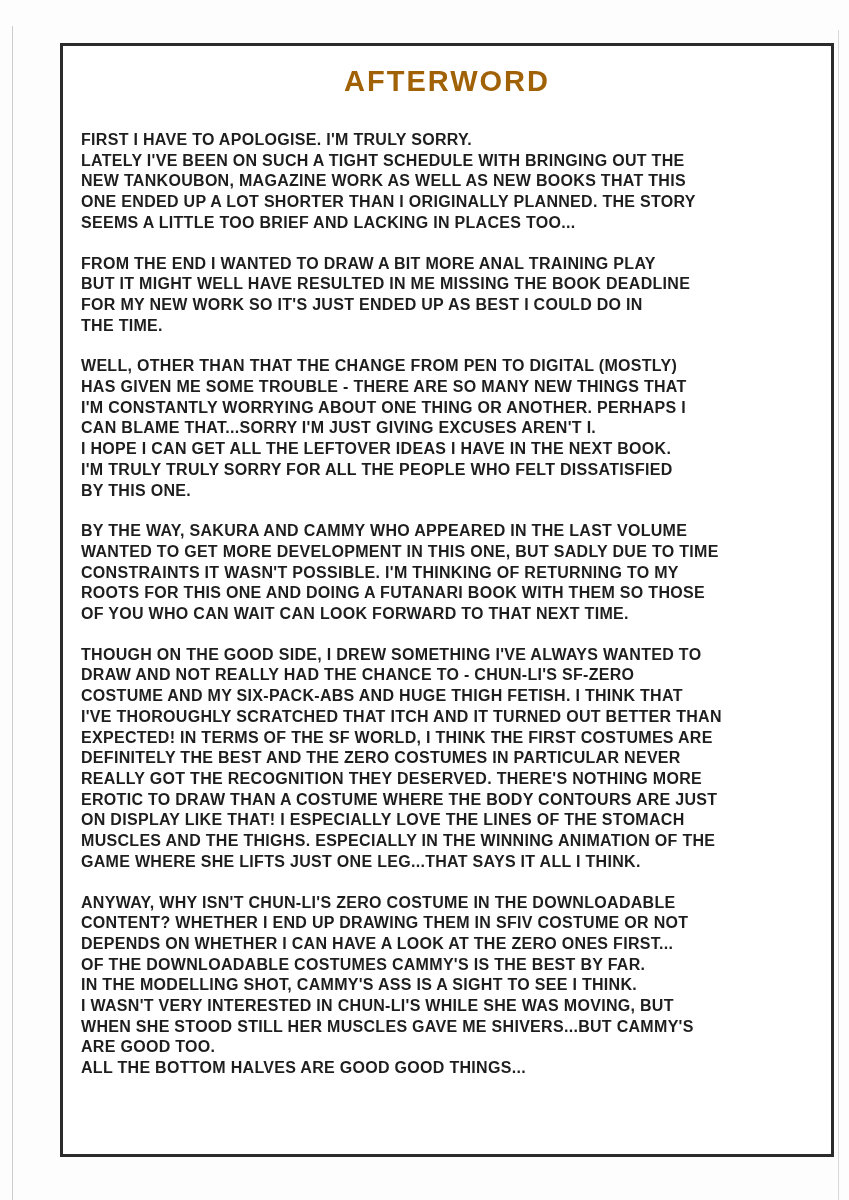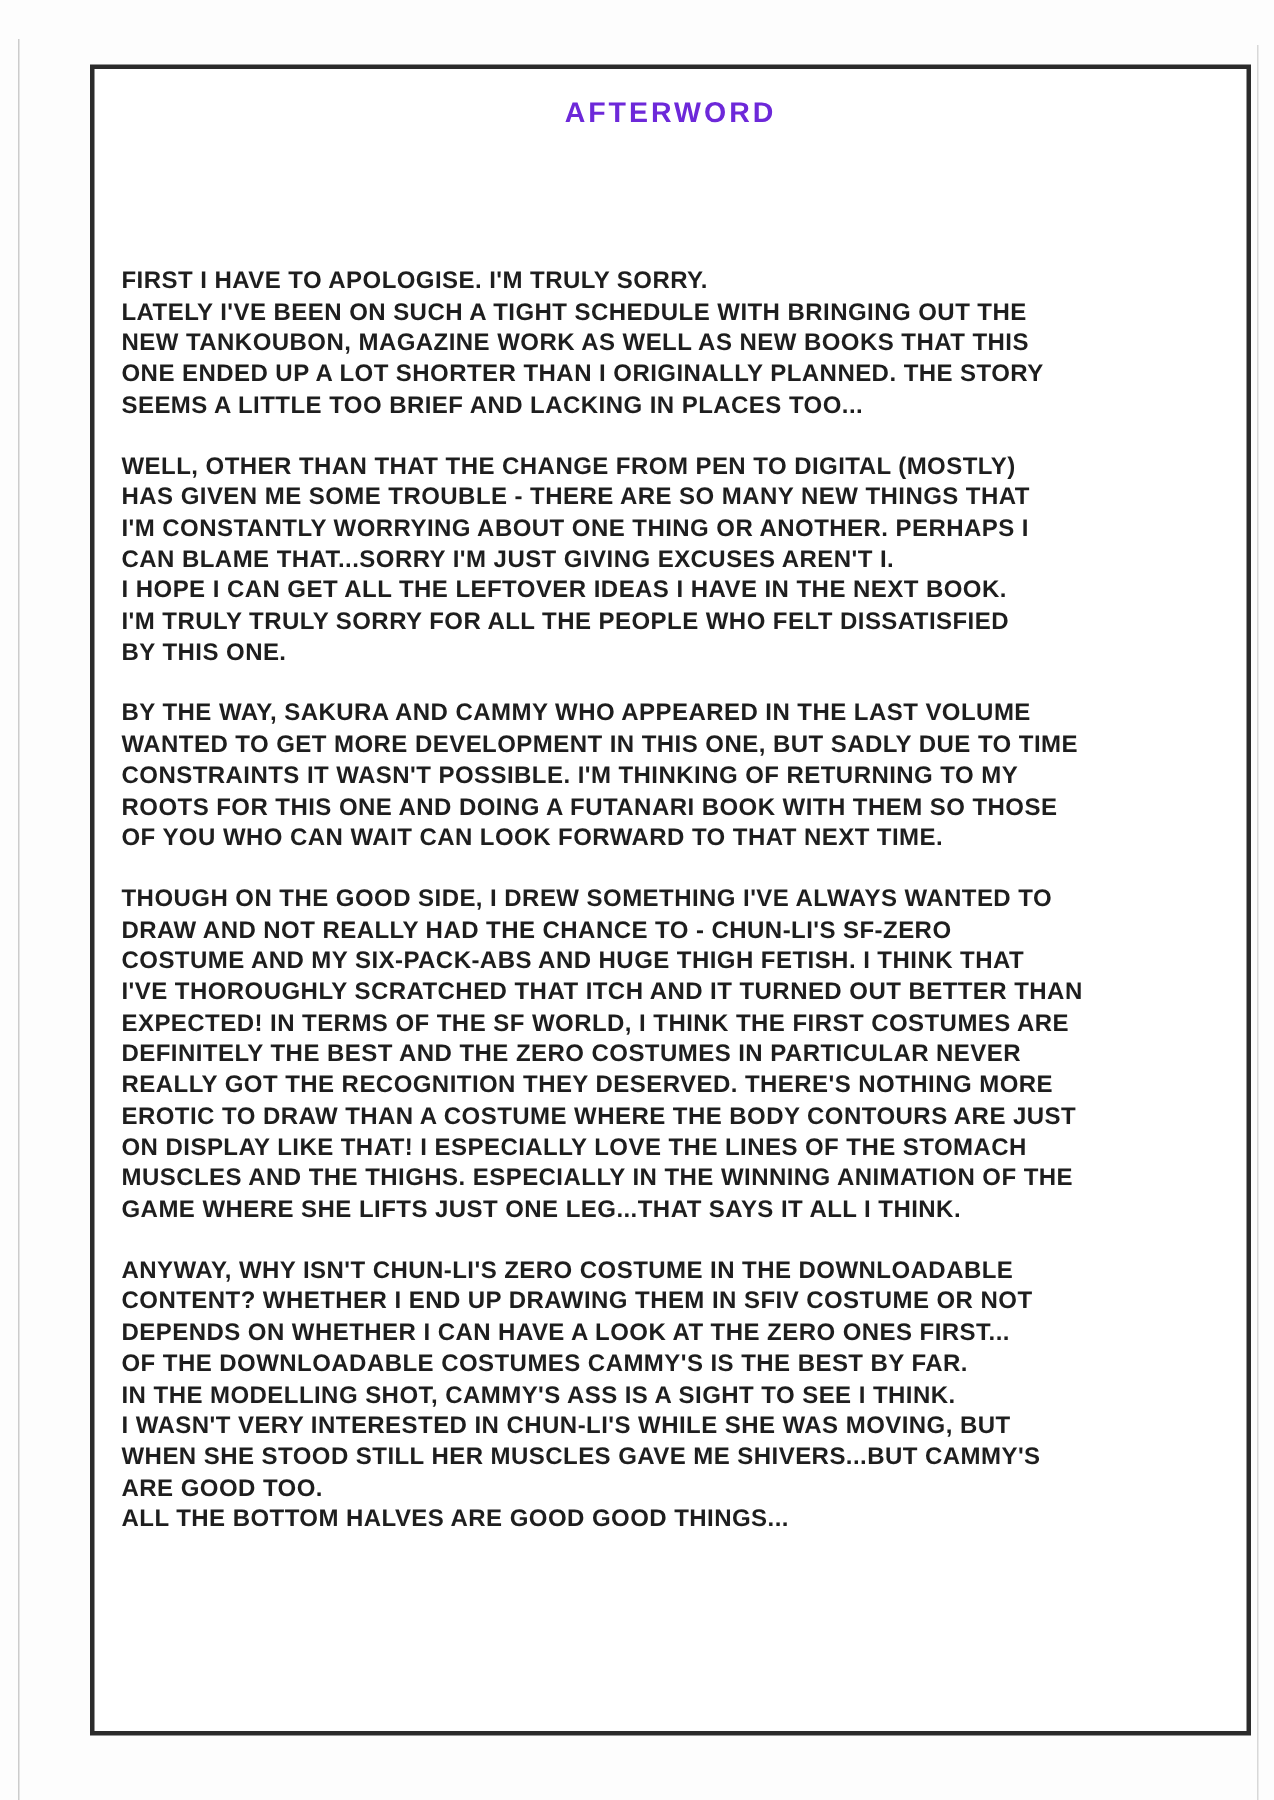--- a/index.html
+++ b/index.html
@@ -40,31 +40,30 @@
     border: 3px solid #2b2b2b;
     background: #ffffff;
   }
   .title {
     margin: 0;
     position: absolute;
     top: 19px;
     left: 0;
     width: 100%;
     text-align: center;
-    font-size: 19px;
+    font-size: 29px;
     font-weight: 700;
     letter-spacing: 2px;
-    color: #6d28d9;
+    color: #a16207;
   }
   .text-block {
     position: absolute;
     left: 18px;
     right: 8px;
     top: 84px;
-    margin-top: 48px;
   }
   .text-block p {
     margin: 0 0 20px 0;
     white-space: pre-line;
     font-size: 16px;
     line-height: 20.7px;
     font-weight: 700;
     letter-spacing: 0.3px;
     color: #1e1e1e;
   }
@@ -78,20 +77,24 @@
 
   <div class="frame">
     <h1 class="title">AFTERWORD</h1>
 
     <div class="text-block">
       <p>FIRST I HAVE TO APOLOGISE. I'M TRULY SORRY.
 LATELY I'VE BEEN ON SUCH A TIGHT SCHEDULE WITH BRINGING OUT THE
 NEW TANKOUBON, MAGAZINE WORK AS WELL AS NEW BOOKS THAT THIS
 ONE ENDED UP A LOT SHORTER THAN I ORIGINALLY PLANNED. THE STORY
 SEEMS A LITTLE TOO BRIEF AND LACKING IN PLACES TOO...</p>
+      <p>FROM THE END I WANTED TO DRAW A BIT MORE ANAL TRAINING PLAY
+BUT IT MIGHT WELL HAVE RESULTED IN ME MISSING THE BOOK DEADLINE
+FOR MY NEW WORK SO IT'S JUST ENDED UP AS BEST I COULD DO IN
+THE TIME.</p>
       <p>WELL, OTHER THAN THAT THE CHANGE FROM PEN TO DIGITAL (MOSTLY)
 HAS GIVEN ME SOME TROUBLE - THERE ARE SO MANY NEW THINGS THAT
 I'M CONSTANTLY WORRYING ABOUT ONE THING OR ANOTHER. PERHAPS I
 CAN BLAME THAT...SORRY I'M JUST GIVING EXCUSES AREN'T I.
 I HOPE I CAN GET ALL THE LEFTOVER IDEAS I HAVE IN THE NEXT BOOK.
 I'M TRULY TRULY SORRY FOR ALL THE PEOPLE WHO FELT DISSATISFIED
 BY THIS ONE.</p>
       <p>BY THE WAY, SAKURA AND CAMMY WHO APPEARED IN THE LAST VOLUME
 WANTED TO GET MORE DEVELOPMENT IN THIS ONE, BUT SADLY DUE TO TIME
 CONSTRAINTS IT WASN'T POSSIBLE. I'M THINKING OF RETURNING TO MY

